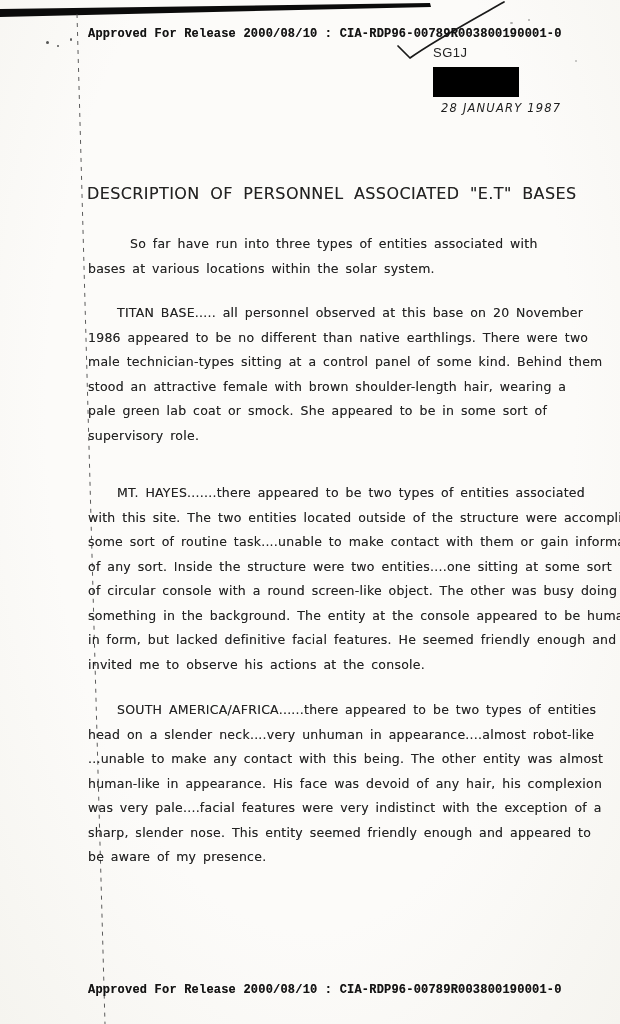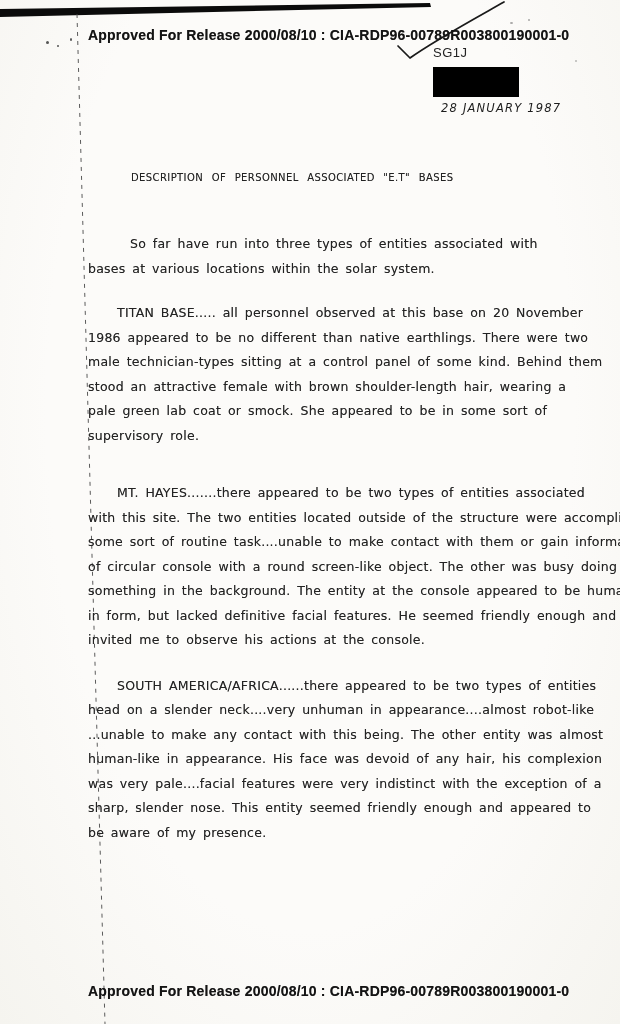--- a/index.html
+++ b/index.html
@@ -11,23 +11,23 @@
   }
   .page{
     position:absolute;inset:0;
     background:#fbfaf7;
     background-image:radial-gradient(ellipse at 50% 40%, #fcfbf9 60%, #f5f4ef 100%);
     overflow:hidden;
   }
   
   .stamp{
     position:absolute;
-    font-family:Liberation Sans, sans-serif;
+    font-family:Liberation Mono, monospace;
     font-weight:bold;
-    font-size:14px;
+    font-size:12px;
     letter-spacing:0.2px;
     color:#141414;
     white-space:nowrap;
     text-shadow:0 0 0.5px rgba(20,20,20,0.55);
   }
   .stamp.header{left:88px;top:27px;}
   .stamp.footer{left:88px;top:983px;}
   .sg-code{
     position:absolute;left:433px;top:45px;
     font-family:"Liberation Sans",sans-serif;
@@ -38,25 +38,24 @@
     background:#000;
   }
   .hand-date{
     position:absolute;left:441px;top:101px;
     font-family:"DejaVu Sans",sans-serif;
     font-style:italic;
     font-size:11.5px;letter-spacing:1.2px;
     color:#1d1d1d;white-space:nowrap;
   }
   .doc-title{
-    position:absolute;left:87px;top:172px;
-    font-size:10px;letter-spacing:0.4px;word-spacing:5px;
+    position:absolute;left:87px;top:184px;
+    font-size:16px;letter-spacing:0.4px;word-spacing:5px;
     color:#222;white-space:nowrap;
     text-shadow:0 0 0.3px rgba(30,30,30,0.4);
-    margin-left:44px;
   }
   .body-text{
     position:absolute;left:88px;top:216px;width:522px;
     color:#232323;
   }
   .para{margin:0;}
   .para-intro{margin-bottom:20px;margin-top:16px;}
   .para-titan{margin-bottom:33px;}
   .para-hayes{margin-bottom:21px;}
   .pline{
@@ -113,20 +112,21 @@
       <div class="pline">male technician-types sitting at a control panel of some kind. Behind them</div>
       <div class="pline">stood an attractive female with brown shoulder-length hair, wearing a</div>
       <div class="pline">pale green lab coat or smock. She appeared to be in some sort of</div>
       <div class="pline">supervisory role.</div>
     </div>
 
     <div class="para para-hayes">
       <div class="pline first-sm">MT. HAYES.......there appeared to be two types of entities associated</div>
       <div class="pline">with this site. The two entities located outside of the structure were accomplishing</div>
       <div class="pline">some sort of routine task....unable to make contact with them or gain information</div>
+      <div class="pline">of any sort. Inside the structure were two entities....one sitting at some sort</div>
       <div class="pline">of circular console with a round screen-like object. The other was busy doing</div>
       <div class="pline">something in the background. The entity at the console appeared to be human</div>
       <div class="pline">in form, but lacked definitive facial features. He seemed friendly enough and</div>
       <div class="pline">invited me to observe his actions at the console.</div>
     </div>
 
     <div class="para para-sa">
       <div class="pline first-sm">SOUTH AMERICA/AFRICA......there appeared to be two types of entities</div>
       <div class="pline">head on a slender neck....very unhuman in appearance....almost robot-like</div>
       <div class="pline">...unable to make any contact with this being. The other entity was almost</div>

